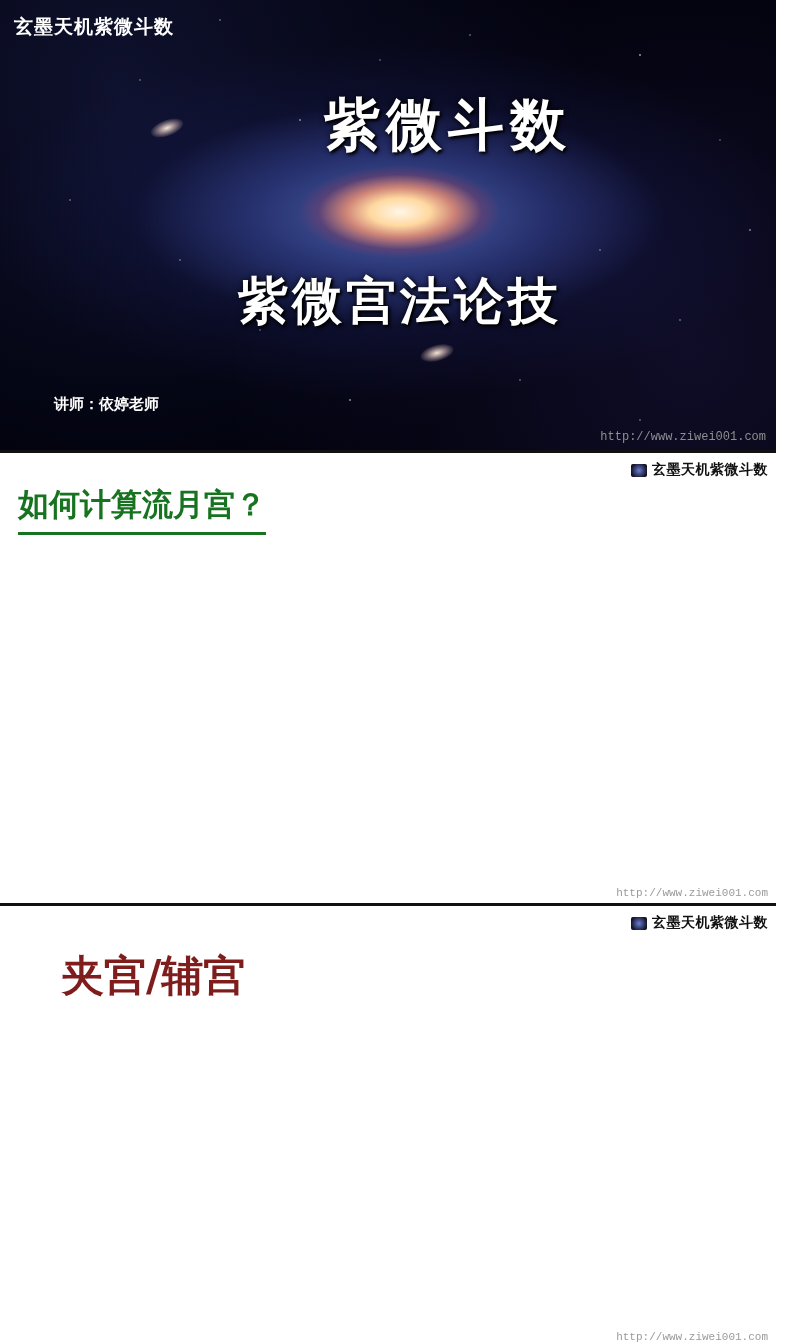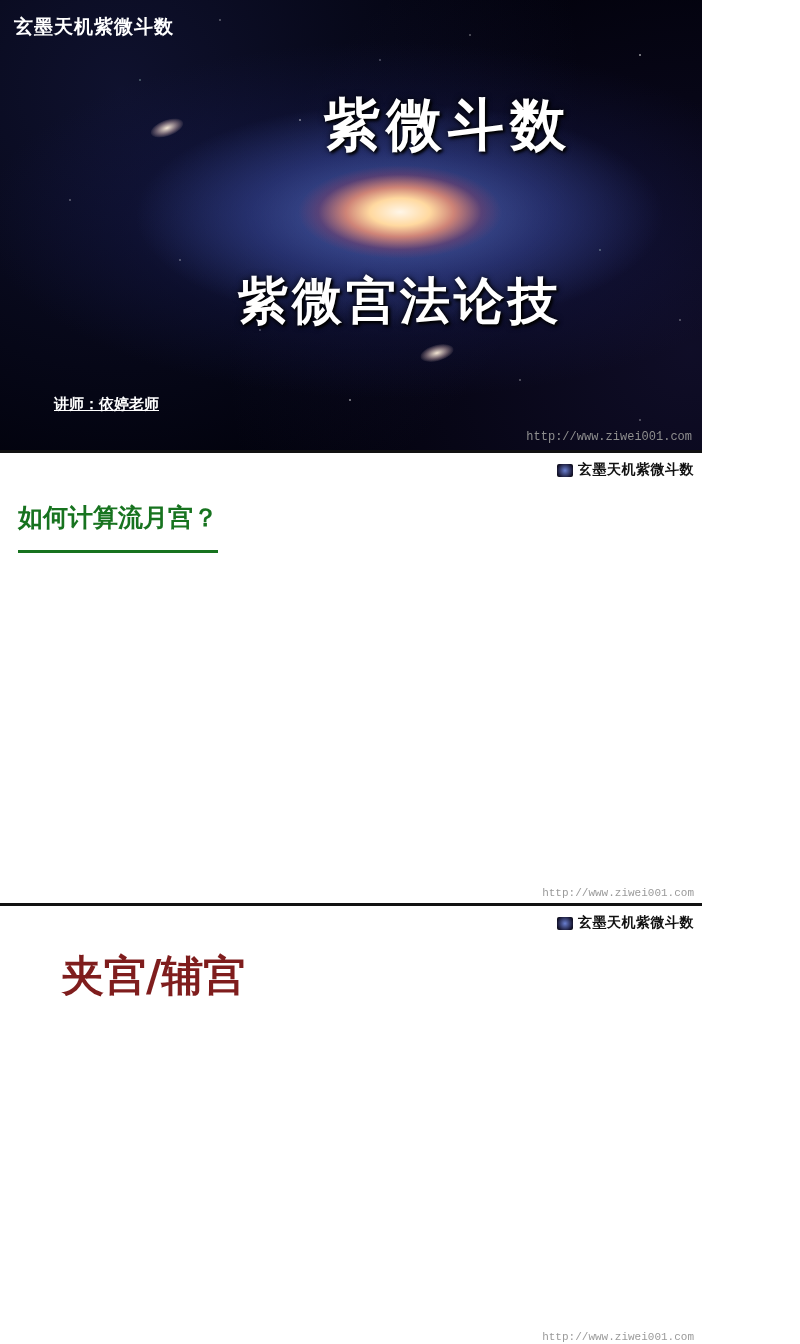--- a/index.html
+++ b/index.html
@@ -1,18 +1,18 @@
 <!DOCTYPE html>
 <html><head>
 <meta charset="utf-8">
 <style>
   html,body{margin:0;padding:0;background:#ffffff;}
   body{width:800px;font-family:"Liberation Sans","DejaVu Sans",sans-serif;}
   .deck{width:800px;}
-  .slide{position:relative;width:702px;overflow:hidden;}
+  .slide{position:relative;width:776px;overflow:hidden;}
 
   
   .cover{height:450px;background:#000;}
   .galaxy{position:absolute;left:0;top:0;width:800px;height:450px;
     background:
       radial-gradient(ellipse 120px 55px at 400px 212px, #fff6e8 0%, #ffd9a0 25%, rgba(255,150,110,0.75) 45%, rgba(150,60,90,0.35) 68%, rgba(20,10,40,0) 85%),
       radial-gradient(ellipse 330px 140px at 400px 215px, rgba(110,140,230,0.55) 0%, rgba(70,90,190,0.35) 45%, rgba(20,20,60,0) 80%),
       radial-gradient(ellipse 480px 210px at 390px 220px, rgba(60,80,180,0.40) 0%, rgba(25,30,90,0.25) 55%, rgba(0,0,20,0) 85%),
       radial-gradient(circle at 120px 90px, rgba(60,70,160,0.25) 0%, rgba(0,0,0,0) 60%),
       radial-gradient(circle at 690px 350px, rgba(70,60,150,0.22) 0%, rgba(0,0,0,0) 60%),
@@ -45,37 +45,37 @@
     background:radial-gradient(ellipse at center, rgba(255,240,220,.95) 0%, rgba(200,170,170,.5) 45%, rgba(0,0,0,0) 75%);}
   .cover-brand{position:absolute;left:14px;top:14px;color:#fff;font-size:19px;
     font-family:"DejaVu Serif","Liberation Serif",serif;font-weight:bold;letter-spacing:1px;}
   .cover-t1{position:absolute;width:800px;top:88px;text-align:center;color:#fff;font-size:56px;
     font-family:"DejaVu Serif","Liberation Serif",serif;font-weight:bold;letter-spacing:6px;
     text-shadow:0 0 6px rgba(0,0,0,.9),2px 2px 3px #000;margin-left:48px;}
   .cover-t2{position:absolute;width:800px;top:268px;text-align:center;color:#fff;font-size:50px;
     font-family:Liberation Sans, sans-serif;font-weight:bold;letter-spacing:4px;
     text-shadow:0 0 6px rgba(0,0,0,.9),2px 2px 3px #000;}
   .cover-teacher{position:absolute;left:54px;top:395px;color:#fff;font-size:15px;font-weight:bold;
-    font-family:"DejaVu Serif","Liberation Serif",serif;text-decoration:underline;}
+    font-family:"DejaVu Serif","Liberation Serif",serif;}
   .cover-url{position:absolute;right:10px;bottom:6px;color:#8f8f8f;font-size:12px;
     font-family:"Liberation Mono","DejaVu Sans Mono",monospace;}
 
   
   .white{background:#fff;border-top:3px solid #111;}
   .brand-tr{position:absolute;right:8px;top:8px;display:flex;align-items:center;gap:5px;}
   .brand-chip{width:16px;height:13px;border-radius:2px;
     background:radial-gradient(circle at 50% 50%, #6a7fd0 0%, #1b1b3a 70%, #000 100%);}
   .brand-tr .btxt{font-family:"DejaVu Serif","Liberation Serif",serif;font-weight:bold;font-size:14px;color:#111;letter-spacing:.5px;}
   .foot-url{position:absolute;right:8px;bottom:4px;color:#9a9a9a;font-size:11px;
     font-family:"Liberation Mono","DejaVu Sans Mono",monospace;}
 
   
   .s2{height:450px;}
-  .s2-title{position:absolute;left:18px;top:48px;font-size:25px;font-weight:bold;color:#17731f;
-    font-family:"DejaVu Serif","Liberation Serif",serif;border-bottom:3px solid #17731f;padding-bottom:16px;}
+  .s2-title{position:absolute;left:18px;top:31px;font-size:31px;font-weight:bold;color:#17731f;
+    font-family:"DejaVu Serif","Liberation Serif",serif;border-bottom:3px solid #17731f;padding-bottom:6px;}
 
   
   .s3{height:441px;}
   .s3-title{position:absolute;left:62px;top:42px;font-size:42px;font-weight:bold;color:#7f1d1d;
     font-family:"DejaVu Serif","Liberation Serif",serif;}
 </style>
 </head>
 <body>
 
 <div class="deck">

